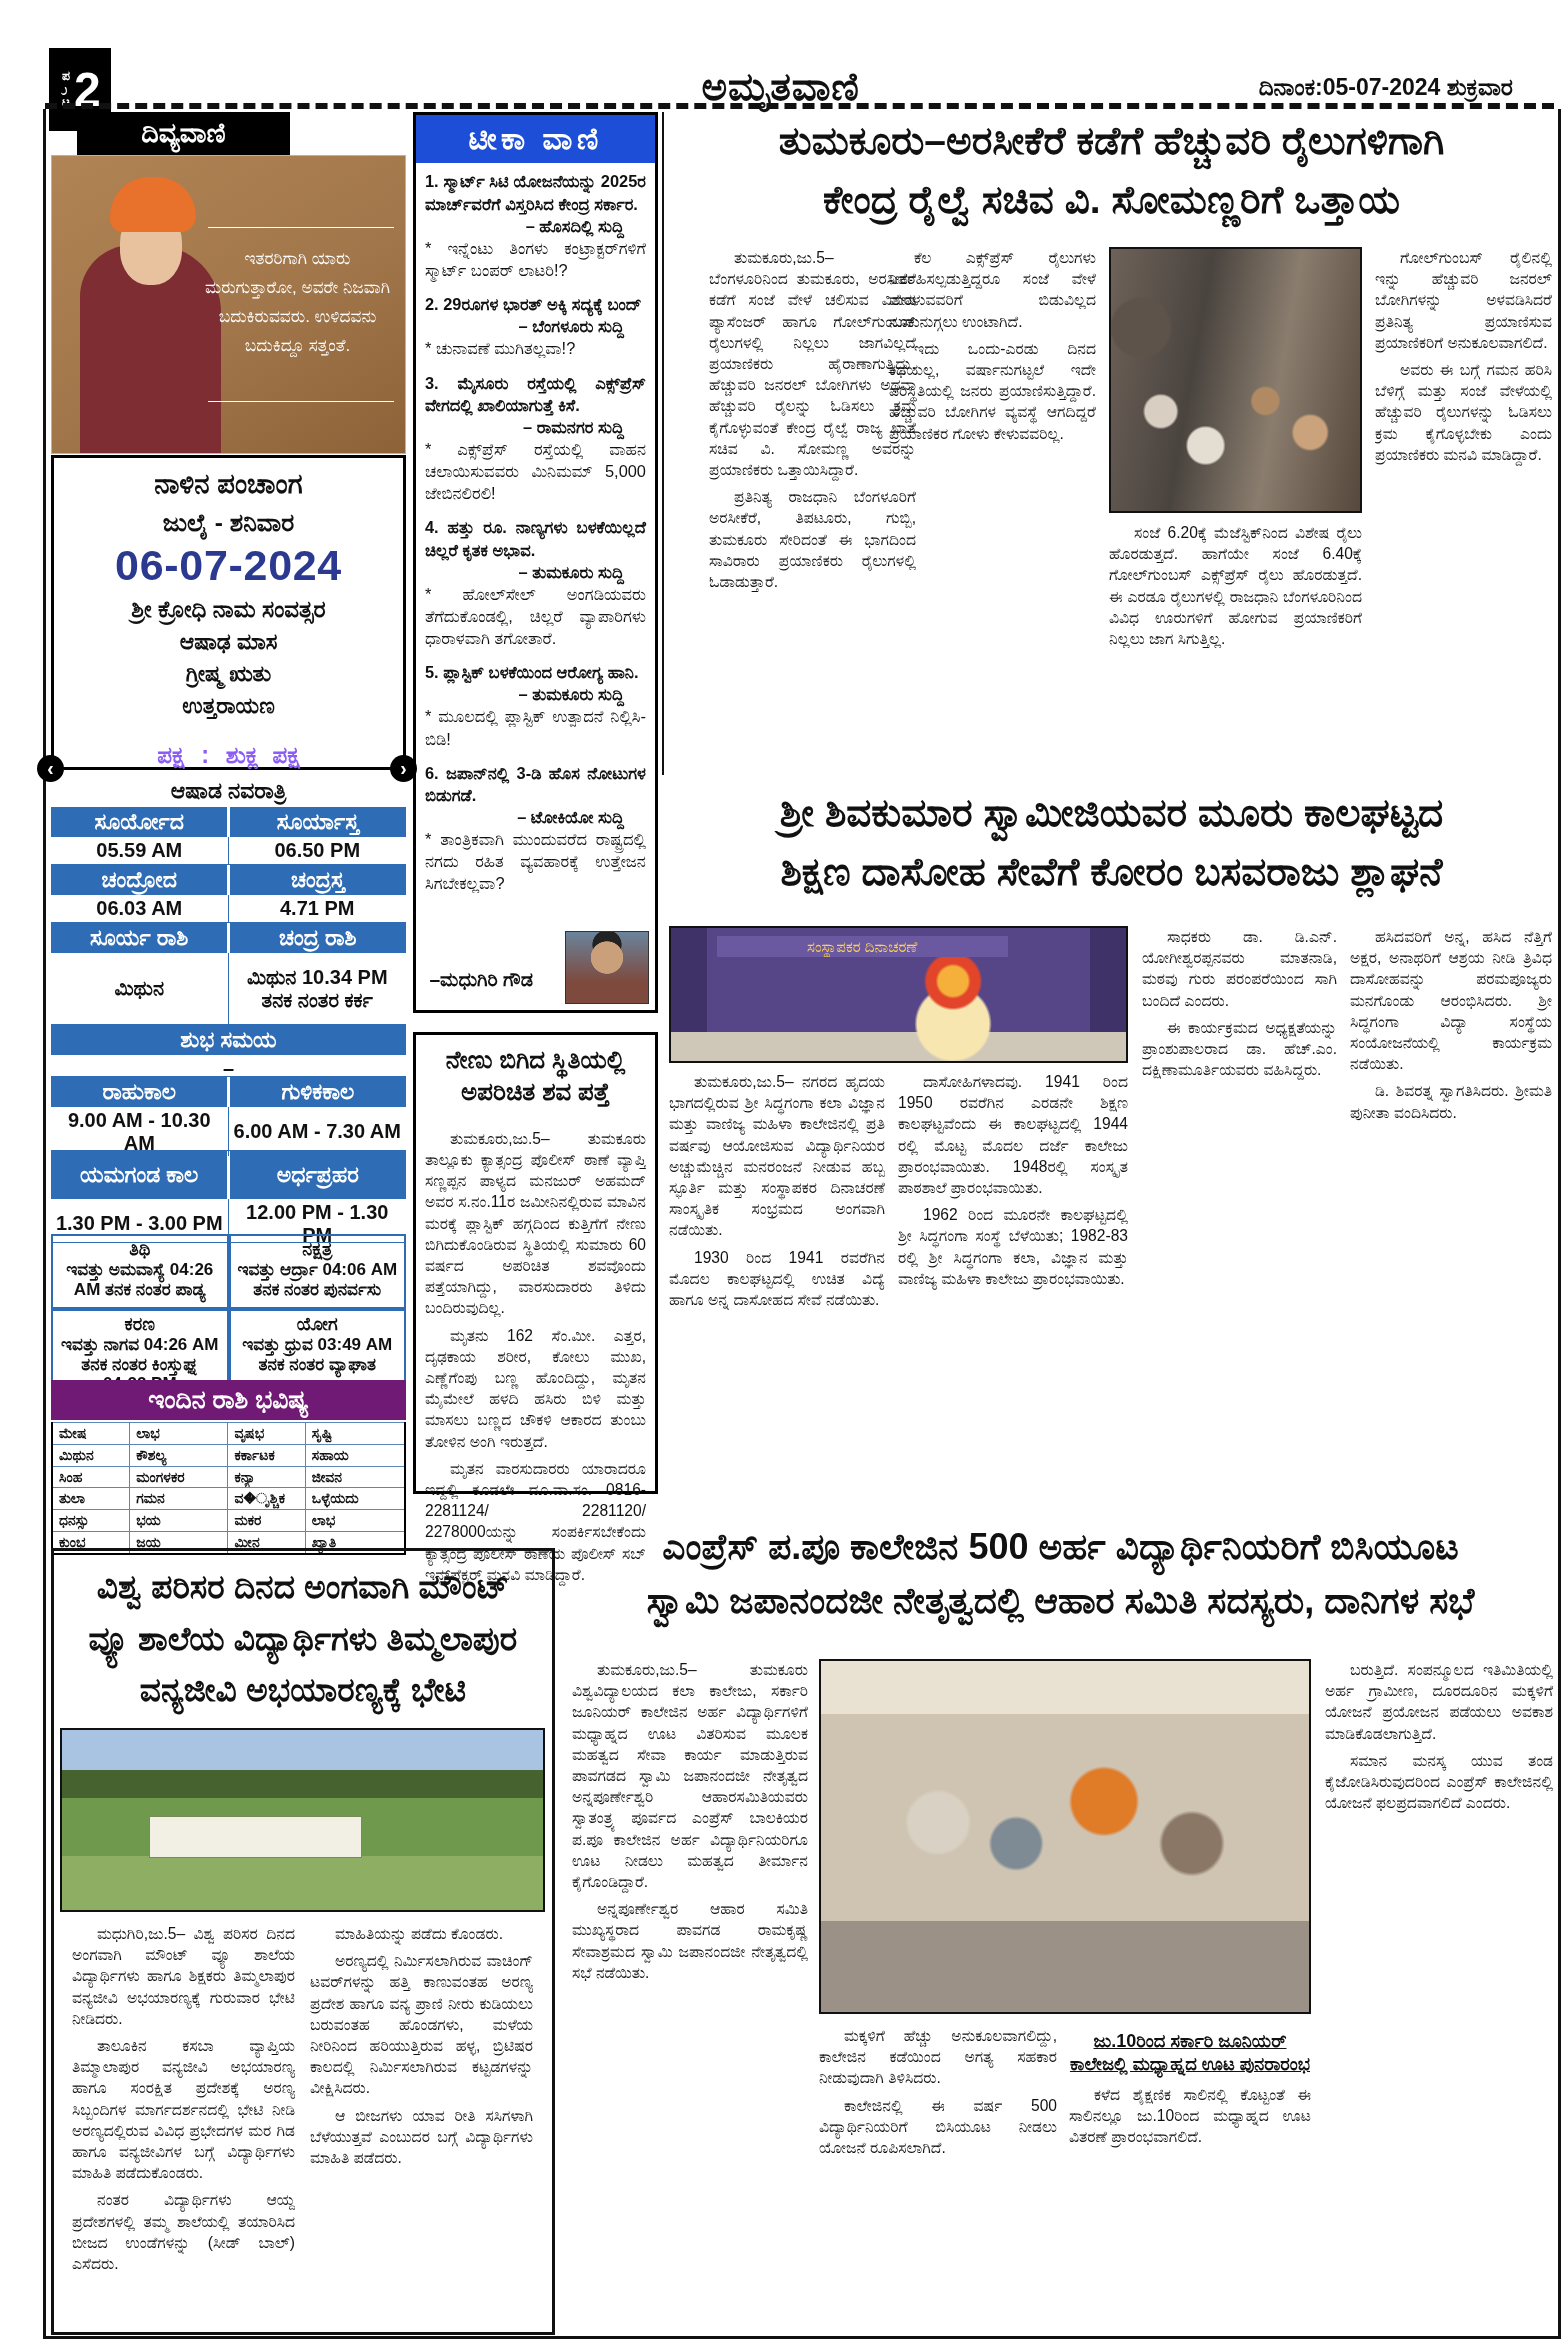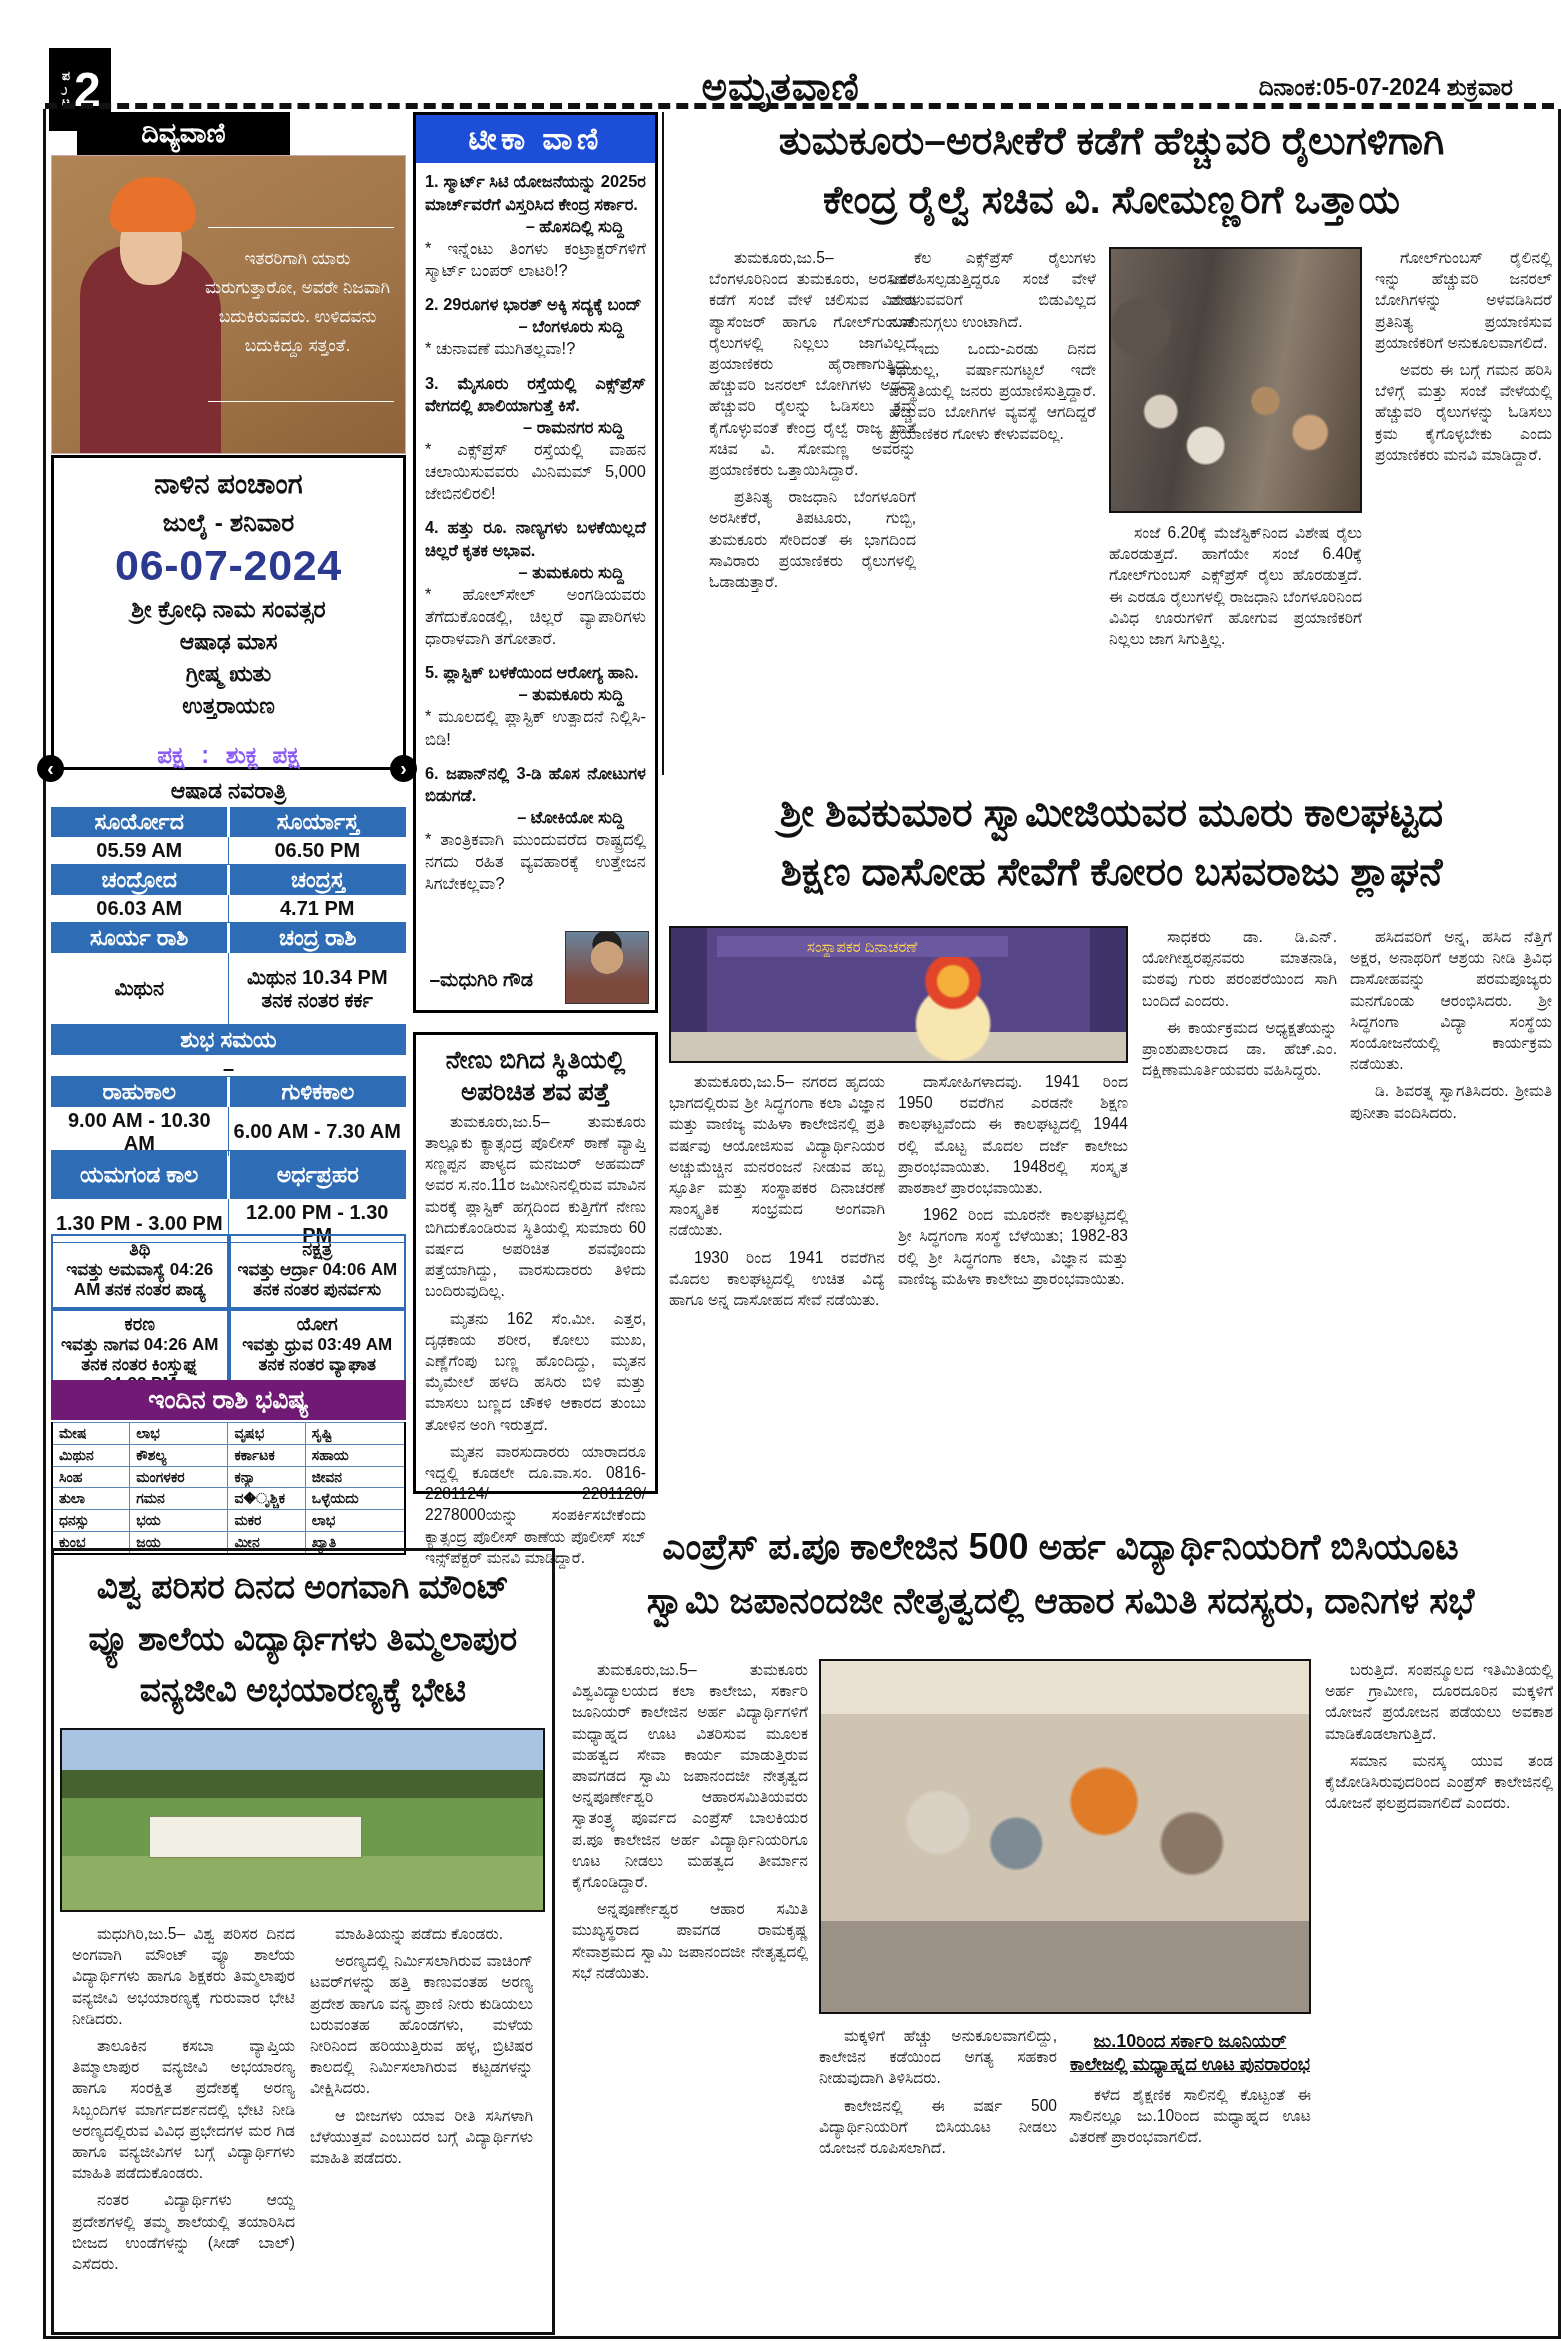--- a/index.html
+++ b/index.html
@@ -69,21 +69,21 @@
   .tk-item{margin-bottom:12px;}
   .tk-text{font-weight:bold;text-align:justify;}
   .tk-src{font-weight:bold;text-align:right;padding-right:22px;}
   .tk-com{text-align:justify;}
   #teeka-sign{position:absolute;left:13.4px;bottom:19.3px;font-size:19.3px;font-weight:800;}
   #columnist{position:absolute;right:6px;bottom:6px;width:82px;height:71px;border:1.5px solid #333;
              background:radial-gradient(circle at 50% 36%,#caa07a 0 26%,transparent 27%),
                         radial-gradient(circle at 50% 18%,#222 0 20%,transparent 21%),
                         linear-gradient(#69849c,#7e4a3e 70%);}
   #shava-box{position:absolute;left:413px;top:1032px;width:245px;height:462px;border:3px solid #000;box-sizing:border-box;padding:6px 9px;}
-  #shava-h{font-size:24.5px;font-weight:800;text-align:center;line-height:1.3;margin:3px 0 3px;}
+  #shava-h{font-size:24.5px;font-weight:800;text-align:center;line-height:1.3;margin:3px 0 20px;}
   .body-text{font-size:15.6px;text-align:justify;line-height:1.36;overflow:hidden;}
   .body-text p{margin:0 0 6px;text-indent:25px;}
   
   .headline{position:absolute;text-align:center;font-weight:800;line-height:1.5;}
   .col{position:absolute;overflow:hidden;}
   .photo{position:absolute;border:2.2px solid #111;box-sizing:border-box;}
   #photo-train{background:
      radial-gradient(circle at 20% 62%,#d8cfc2 0 6%,transparent 7%),
      radial-gradient(circle at 38% 75%,#e4ded2 0 7%,transparent 8%),
      radial-gradient(circle at 62% 58%,#b08a63 0 6%,transparent 7%),

